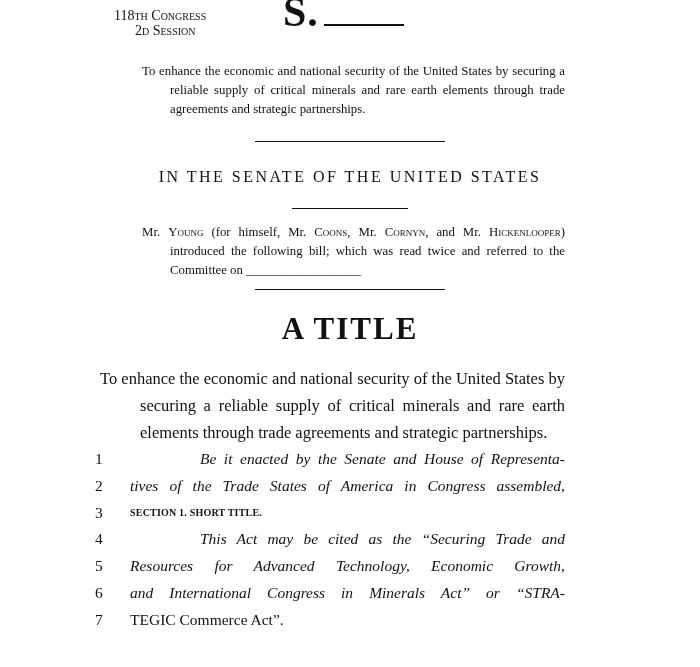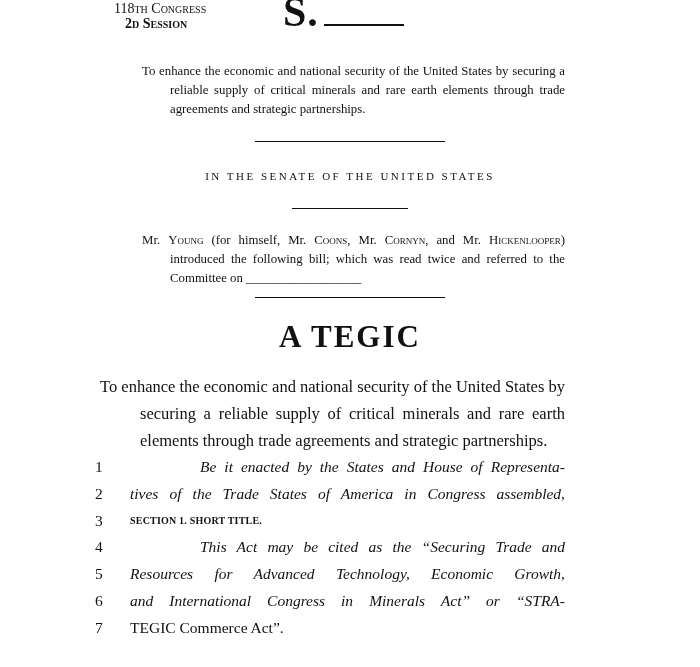--- a/index.html
+++ b/index.html
@@ -5,41 +5,41 @@
   * { box-sizing: border-box; }
   html, body { margin: 0; padding: 0; background: #ffffff; }
   .page {
     width: 700px; height: 667px; overflow: hidden; position: relative;
     background: #ffffff; color: #111;
     font-family: "Liberation Serif", "DejaVu Serif", serif;
   }
 
   
   .header { position: relative; height: 46px; }
-  .congress-block { position: absolute; left: 114px; top: 2px; font-size: 14px; line-height: 14px; }
+  .congress-block { position: absolute; left: 114px; top: 9px; font-size: 14px; line-height: 14px; }
   .smallcaps { font-variant: small-caps; }
-  .session-line { margin-left: 11px; margin-top: 1px; font-weight: bold; }
+  .session-line { margin-left: 21px; margin-top: 1px; }
   .bill-number { position: absolute; left: 283px; top: -12px; font-size: 42px; font-weight: 700; letter-spacing: 1px; }
   .bill-number-blank { display: inline-block; width: 80px; height: 5px; border-bottom: 2.5px solid #111; margin-left: 5px; }
 
   
   .preamble, .sponsor {
     margin: 16px 135px 0 142px; font-size: 12.8px; line-height: 19px;
     text-align: justify; padding-left: 28px; text-indent: -28px;
   }
-  .sponsor { margin-top: 22px; }
+  .sponsor { margin-top: 14px; }
   .sc { font-variant: small-caps; }
 
   
   .divider { height: 0; border-top: 1.5px solid #111; }
   .divider-1 { width: 190px; margin: 22px auto 0; }
   .divider-2 { width: 116px; margin: 22px auto 0; }
   .divider-3 { width: 190px; margin: 9px auto 0; }
 
-  .senate-heading { margin-top: 25px; text-align: center; font-size: 11px; letter-spacing: 2.5px; line-height: 19px; }
+  .senate-heading { margin-top: 25px; text-align: center; font-size: 16px; letter-spacing: 2.5px; line-height: 19px; }
 
   .bill-heading { margin-top: 20px; text-align: center; font-size: 31px; font-weight: 700; letter-spacing: 2px; line-height: 38px; }
 
   .long-title {
     margin: 17px 135px 0 100px; font-size: 16.5px; line-height: 27px;
     text-align: justify; padding-left: 40px; text-indent: -40px;
   }
 
   
   .body-lines { margin: 0 135px 0 95px; }
@@ -71,29 +71,29 @@
   <div class="divider divider-1"></div>
 
   <div class="senate-heading">IN THE SENATE OF THE UNITED STATES</div>
 
   <div class="divider divider-2"></div>
 
   <p class="sponsor"><span>Mr. </span><span class="sc">Young</span><span> (for himself, Mr. </span><span class="sc">Coons</span><span>, Mr. </span><span class="sc">Cornyn</span><span>, and Mr. </span><span class="sc">Hickenlooper</span><span>) introduced the following bill; which was read twice and referred to the Committee on </span><span>__________________</span></p>
 
   <div class="divider divider-3"></div>
 
-  <div class="bill-heading">A TEGIC</div>
+  <div class="bill-heading">A TITLE</div>
 
   <p class="long-title">To enhance the economic and national security of the United States by securing a reliable supply of critical minerals and rare earth elements through trade agreements and strategic partnerships.</p>
 
   <div class="body-lines">
 
     <div class="line">
       <span class="line-num">1</span>
-      <span class="line-text italic indent just">Be it enacted by the States and House of Representa-</span>
+      <span class="line-text italic indent just">Be it enacted by the Senate and House of Representa-</span>
     </div>
 
     <div class="line">
       <span class="line-num">2</span>
       <span class="line-text italic just">tives of the Trade States of America in Congress assembled,</span>
     </div>
 
     <div class="line">
       <span class="line-num">3</span>
       <span class="line-text sec-head">SECTION 1. SHORT TITLE.</span>

